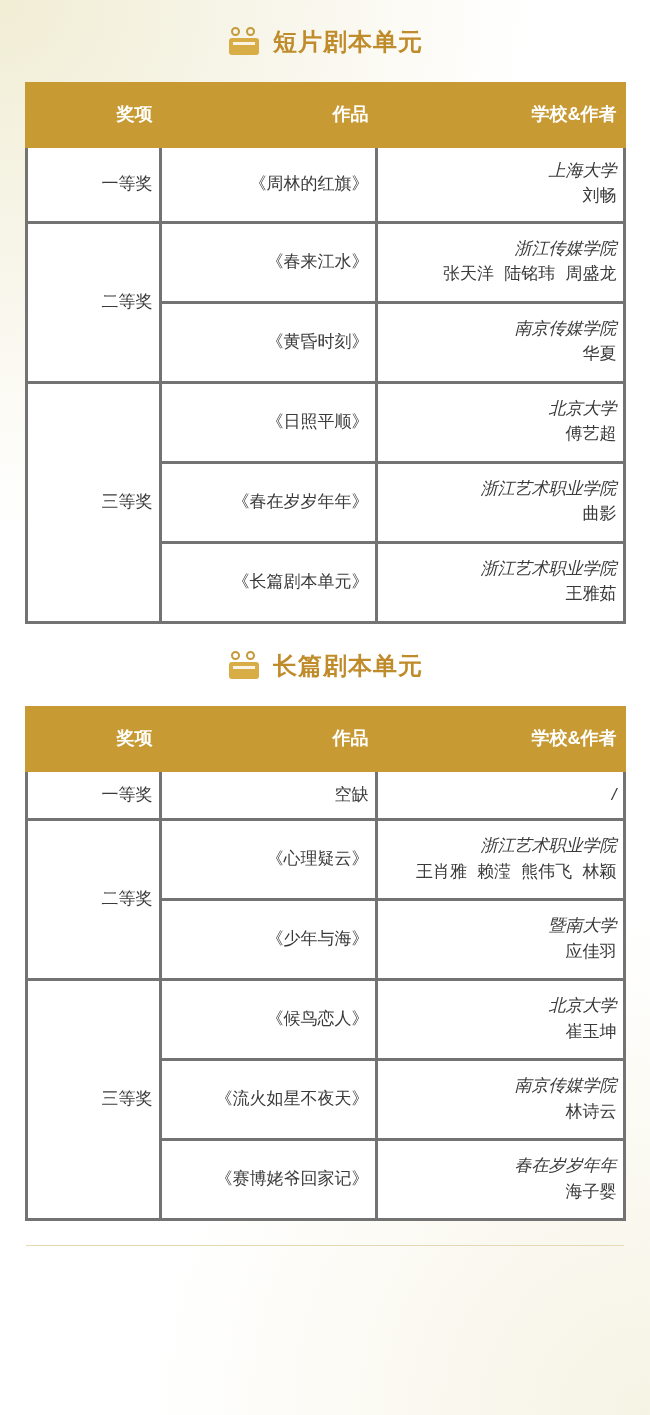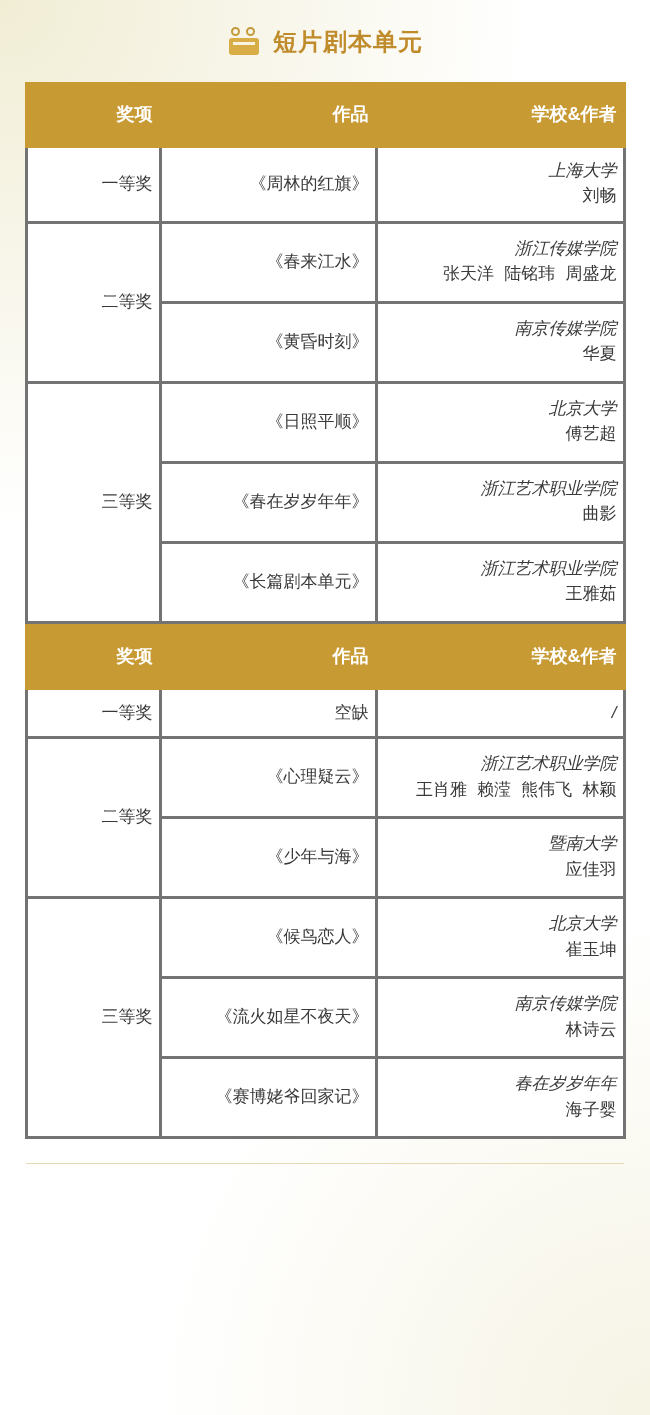--- a/index.html
+++ b/index.html
@@ -208,20 +208,28 @@
           <td class="school-cell">
             <span class="line1">浙江艺术职业学院</span>
             <span class="line2">王雅茹</span>
           </td>
         </tr>
       </tbody>
     </table>
   </div>
 
   <div class="section">
+    <div class="section-title">
+      <span class="title-icon">
+        <span class="reel-dot left"></span>
+        <span class="reel-dot right"></span>
+        <span class="reel-body"></span>
+      </span>
+      <span class="section-title-text">长篇剧本单元</span>
+    </div>
 
     <table class="award-table">
       <colgroup>
         <col class="c-award">
           <col class="c-work">
           <col class="c-school">
       </colgroup>
       <thead>
         <tr>
           <th>奖项</th>

